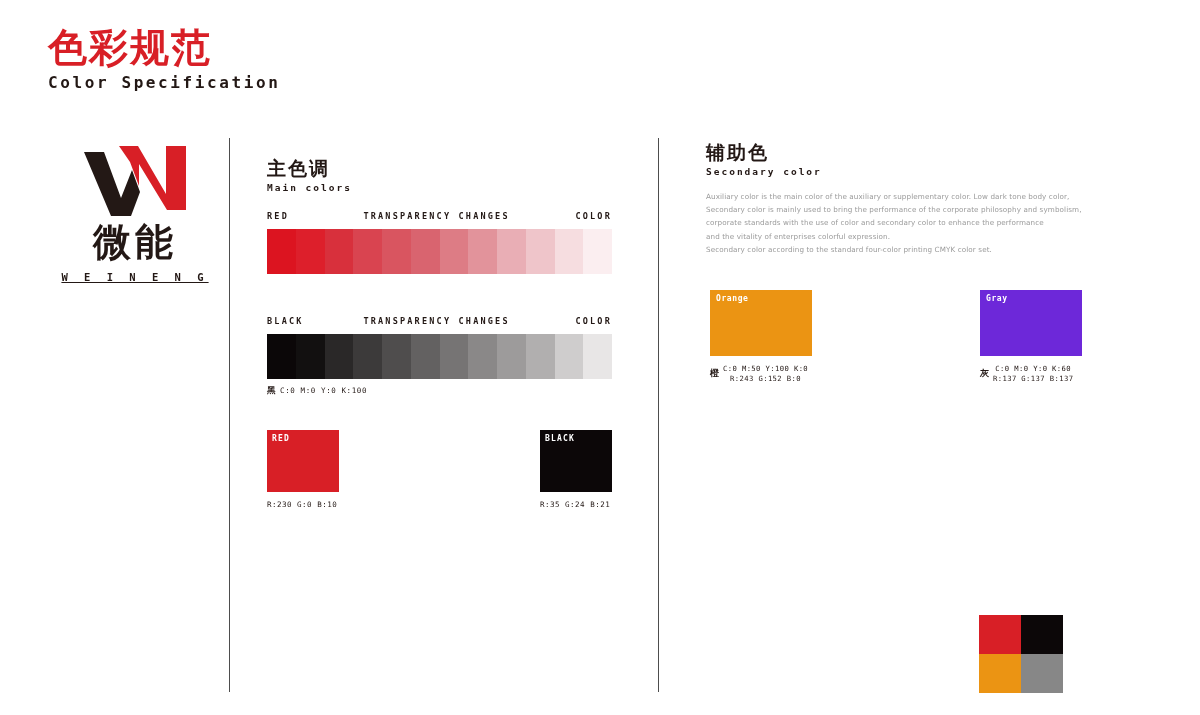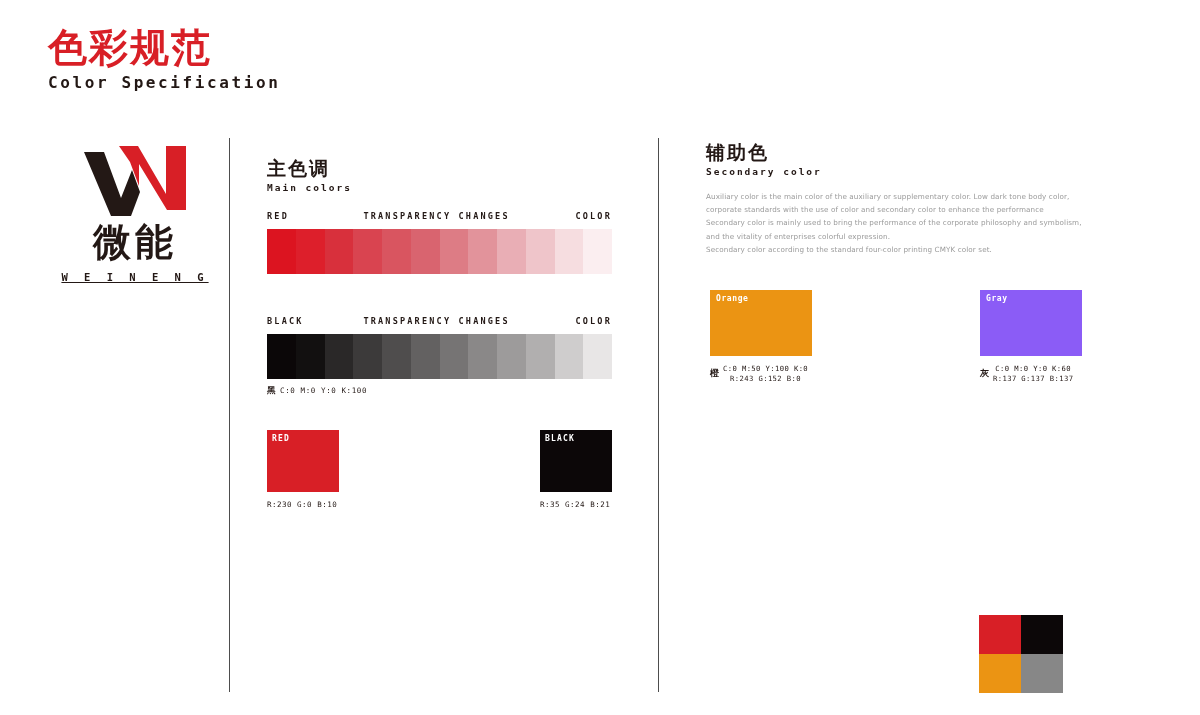--- a/index.html
+++ b/index.html
@@ -349,42 +349,42 @@
     </div>
   </div>
 </div>
 
 <div class="section" id="section-secondary">
   <div class="sec-title-cn">辅助色</div>
   <div class="sec-title-en">Secondary color</div>
 
   <div id="secondary-body">
       <p>Auxiliary color is the main color of the auxiliary or supplementary color. Low dark tone body color,</p>
+      <p>Secondary color is mainly used to bring the performance of the corporate philosophy and symbolism,</p>
       <p> corporate standards with the use of color and secondary color to enhance the performance</p>
-      <p>Secondary color is mainly used to bring the performance of the corporate philosophy and symbolism,</p>
       <p>and the vitality of enterprises colorful expression.</p>
       <p>Secondary color according to the standard four-color printing CMYK color set.</p>
     </div>
 
   <div id="secondary-swatches">
     <div class="sec-chip-wrap" id="chip-orange-wrap">
       <div class="sec-chip-box" id="chip-orange-box" style="background: rgb(235, 148, 19);">
         <span class="sec-chip-tag">Orange</span>
       </div>
       <div class="sec-chip-code">
         <span class="cn">橙</span>
         <span class="vals">
           <span>C:0 M:50 Y:100 K:0</span><br>
           <span>R:243 G:152 B:0</span>
         </span>
       </div>
     </div>
 
     <div class="sec-chip-wrap" id="chip-gray-wrap">
-      <div class="sec-chip-box" id="chip-gray-box" style="background: #8b5cf6;">
+      <div class="sec-chip-box" id="chip-gray-box" style="background: #6d28d9;">
         <span class="sec-chip-tag">Gray</span>
       </div>
       <div class="sec-chip-code">
         <span class="cn">灰</span>
         <span class="vals">
           <span>C:0 M:0 Y:0 K:60</span><br>
           <span>R:137 G:137 B:137</span>
         </span>
       </div>
     </div>

